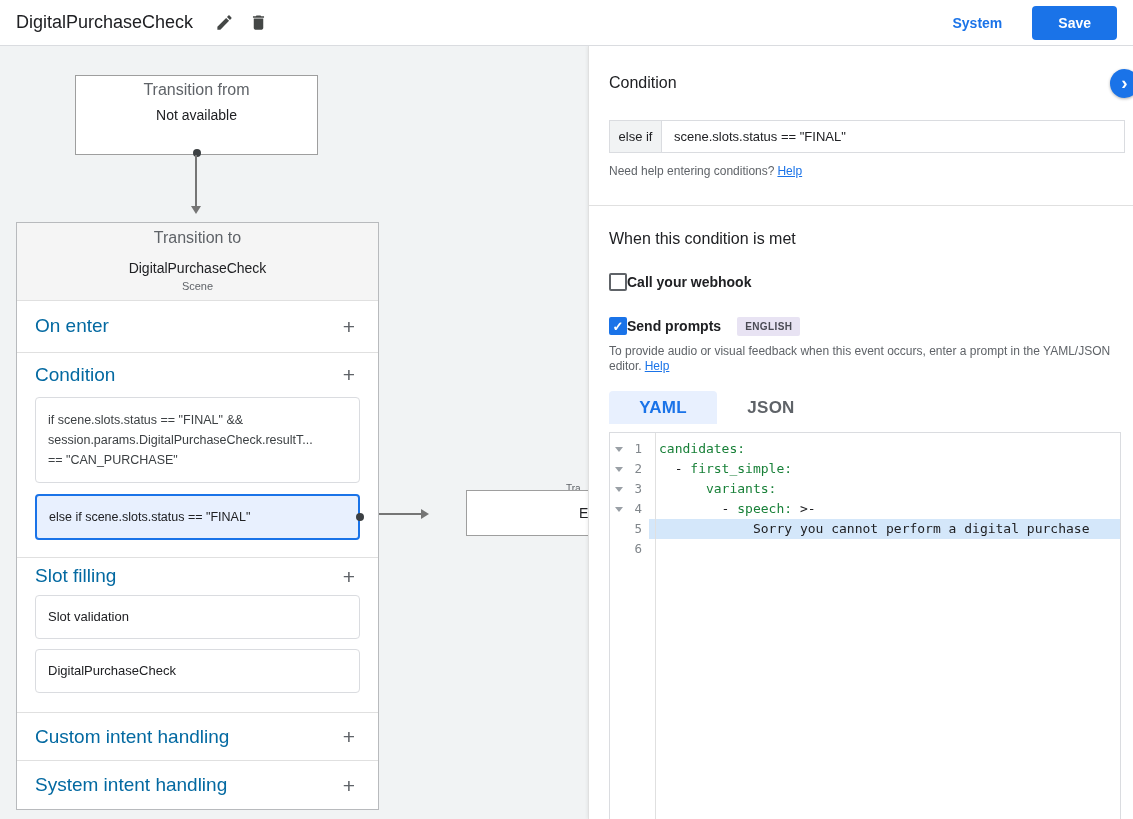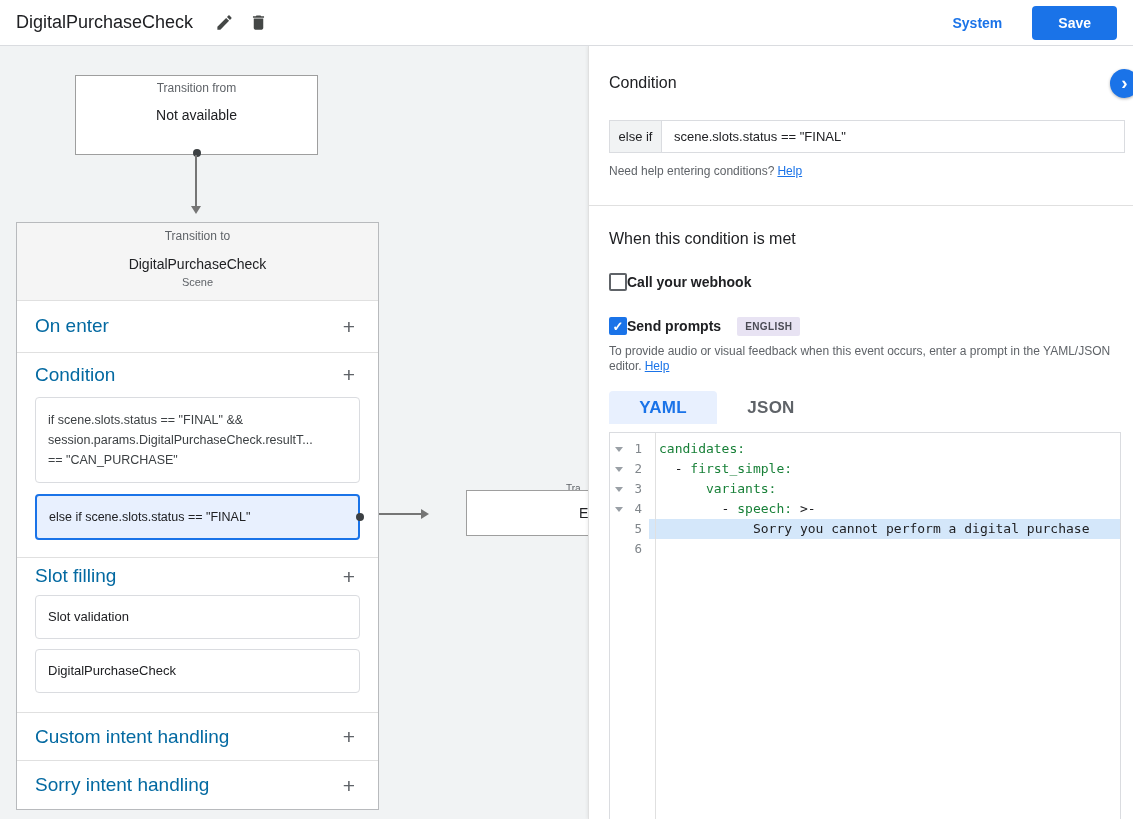--- a/index.html
+++ b/index.html
@@ -14,21 +14,21 @@
               justify-content:center; cursor:pointer; }
   .icon-btn svg { width:19px; height:19px; fill:#444746; }
   .spacer { flex:1; }
   .cancel-btn { background:none; border:none; color:#1a73e8; font-size:14px; font-weight:700;
                 font-family:inherit; margin-right:30px; cursor:pointer; }
   .save-btn { background:#1a73e8; border:none; color:#fff; font-size:14px; font-weight:700;
               font-family:inherit; padding:9px 26px; border-radius:4px; cursor:pointer; }
 
   
   .canvas { position:absolute; top:46px; left:0; width:588px; bottom:0; background:#f1f3f4; }
-  .node-label { font-size:12px; color:#5f6368; text-align:center; }
+  .node-label { font-size:16px; color:#5f6368; text-align:center; }
 
   .from-node { position:absolute; left:75px; top:29px; width:243px; height:80px;
                background:#fff; border:1px solid #9e9e9e; }
   .from-node .node-label { padding-top:5px; }
   .from-text { position:absolute; left:0; right:0; top:0; bottom:0; display:flex;
                align-items:center; justify-content:center; font-size:14px; color:#202124; padding-top:0; }
 
   .dot { position:absolute; width:8px; height:8px; border-radius:50%; background:#3c4043; }
   .vline { position:absolute; width:2px; background:#757575; }
   .hline { position:absolute; height:2px; background:#757575; }
@@ -204,21 +204,21 @@
         <span>DigitalPurchaseCheck</span>
       </div>
     </div>
 
     <div class="row-simple" style="height:48px;">
       <span class="section-label">Custom intent handling</span>
       <span class="plus"></span>
     </div>
 
     <div class="row-simple last" style="height:48px;">
-      <span class="section-label">Sorry intent handling</span>
+      <span class="section-label">System intent handling</span>
       <span class="plus"></span>
     </div>
 
   </div>
 </div>
 
 <aside class="panel">
 
   <h2 class="panel-title">Condition</h2>
   <div class="next-btn">

